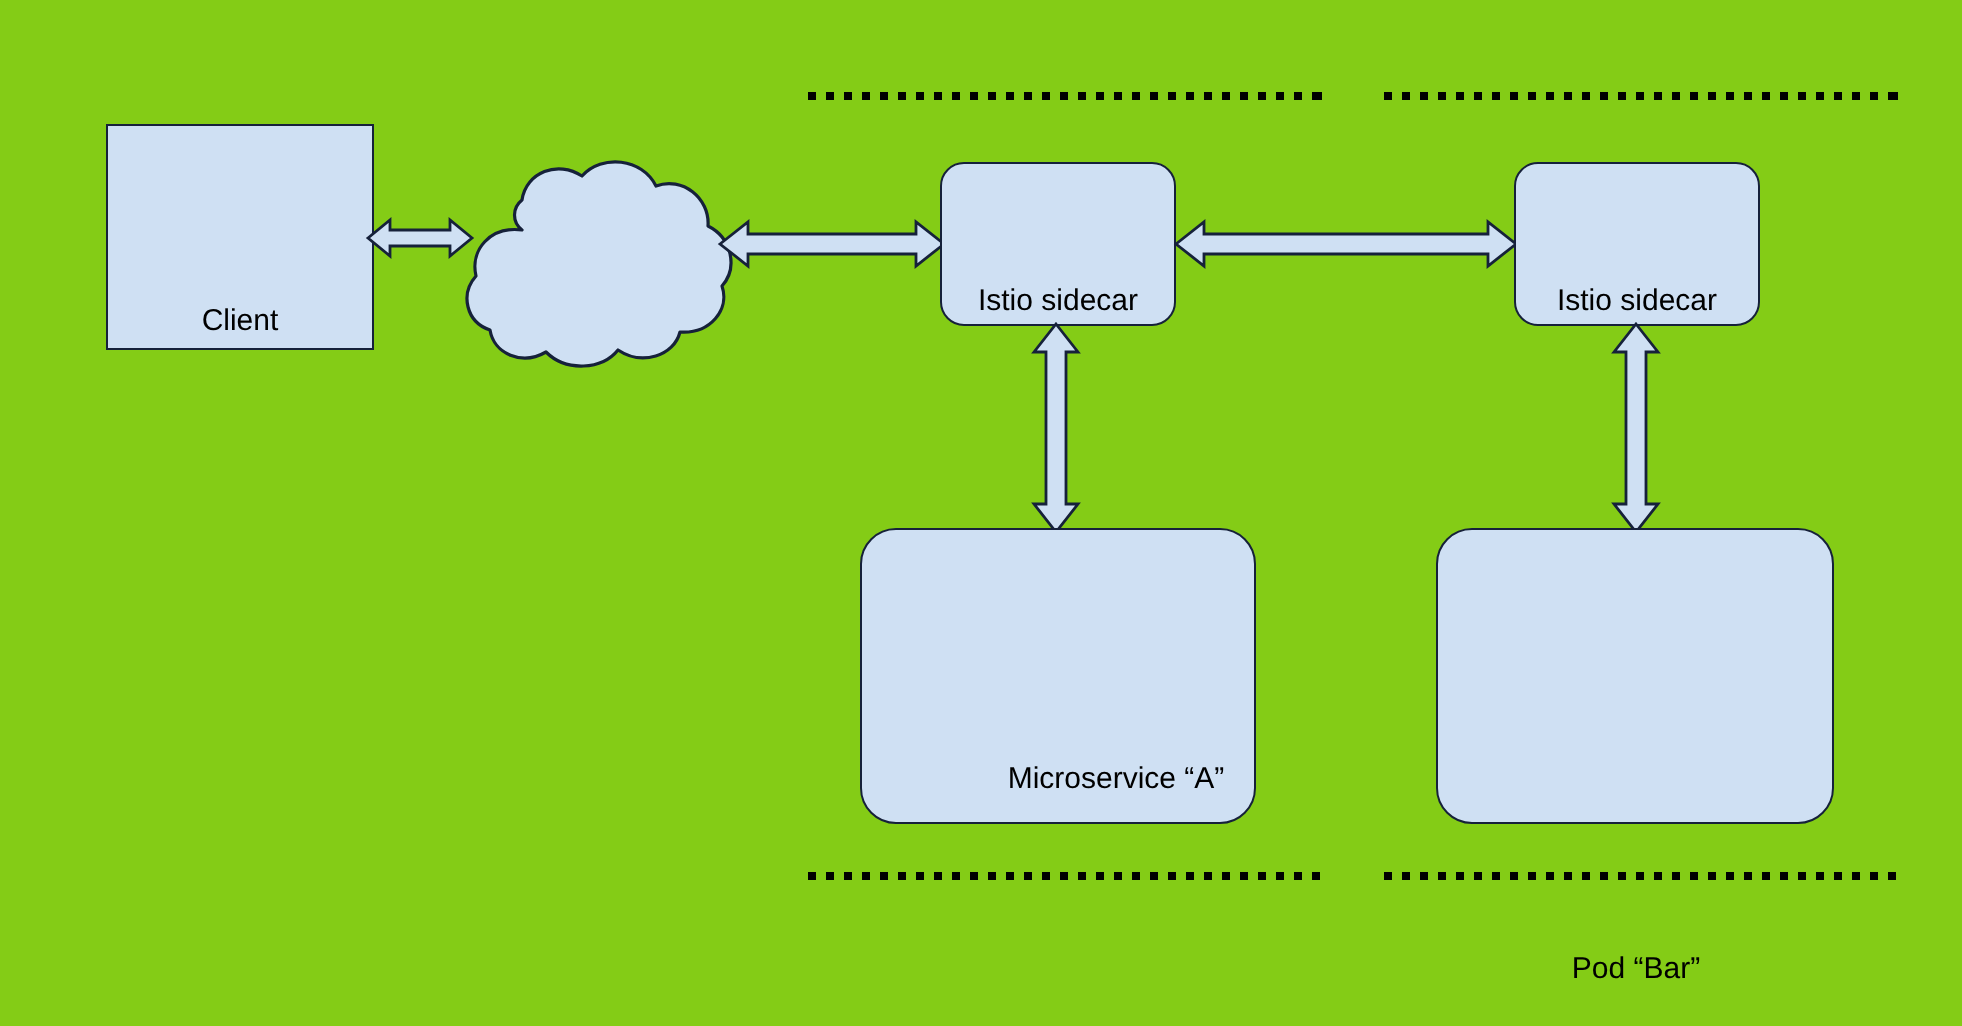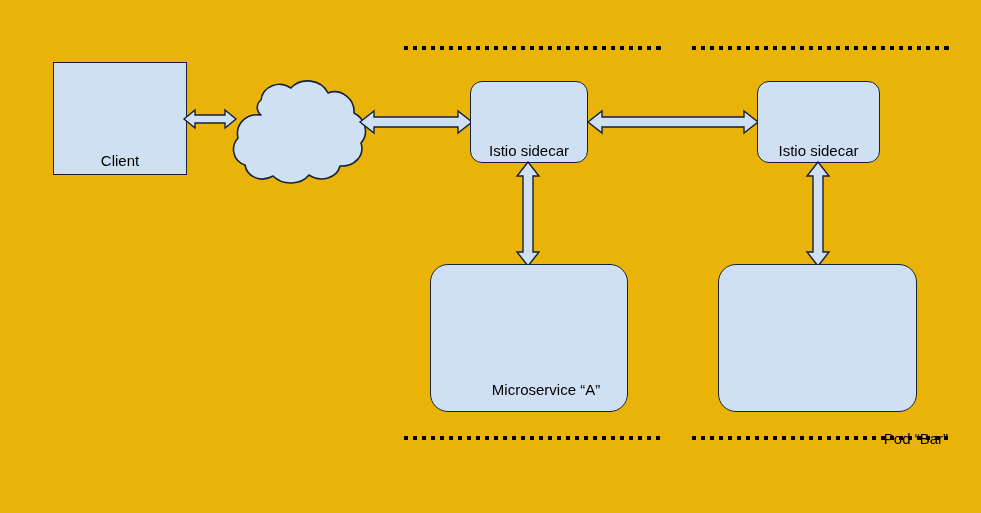--- a/index.html
+++ b/index.html
@@ -4,21 +4,21 @@
 <style>
   html, body {
     margin: 0;
     padding: 0;
     background: #ffffff;
   }
   #canvas {
     position: relative;
     width: 981px;
     height: 513px;
-    background: #eab308;
+    background: #84cc16;
     font-family: "Liberation Sans", sans-serif;
     overflow: hidden;
   }
   .node-label {
     position: absolute;
     font-size: 15px;
     color: #000000;
     white-space: nowrap;
     text-align: center;
     line-height: 1;
@@ -72,21 +72,21 @@
 
   .pod-caption {
     position: absolute;
     font-size: 15px;
     color: #000000;
     white-space: nowrap;
     text-align: center;
     width: 260px;
   }
   .pod-caption.foo { left: 400px; top: 454px; }
-  .pod-caption.bar { left: 688px; top: 430px; text-align: right; }
+  .pod-caption.bar { left: 688px; top: 476px; }
 
   
   .arrow {
     position: absolute;
   }
   .arrow svg { display: block; overflow: visible; }
 </style>
 </head>
 <body>
 
@@ -156,19 +156,19 @@
     </svg>
   </div>
 
   <div class="arrow" style="left:805px; top:162px;">
     <svg width="26" height="104" viewBox="0 0 26 104">
       <path d="M 13 0 L 24 14 L 18 14 L 18 90 L 24 90 L 13 104 L 2 90 L 8 90 L 8 14 L 2 14 Z" fill="#cfe0f3" stroke="#16213a" stroke-width="1.4" stroke-linejoin="miter"></path>
     </svg>
   </div>
 
   <div class="rounded-box ms-a"></div>
-  <div class="node-label" style="left:430px; top:382px; width:232px;">Microservice “A”</div>
+  <div class="node-label" style="left:430px; top:382px; width:232px;padding-left:12px;">Microservice “A”</div>
 
   <div class="rounded-box ms-b"></div>
 
   <div class="pod-caption bar">Pod “Bar”</div>
 
 </div>
 
 </body></html>

